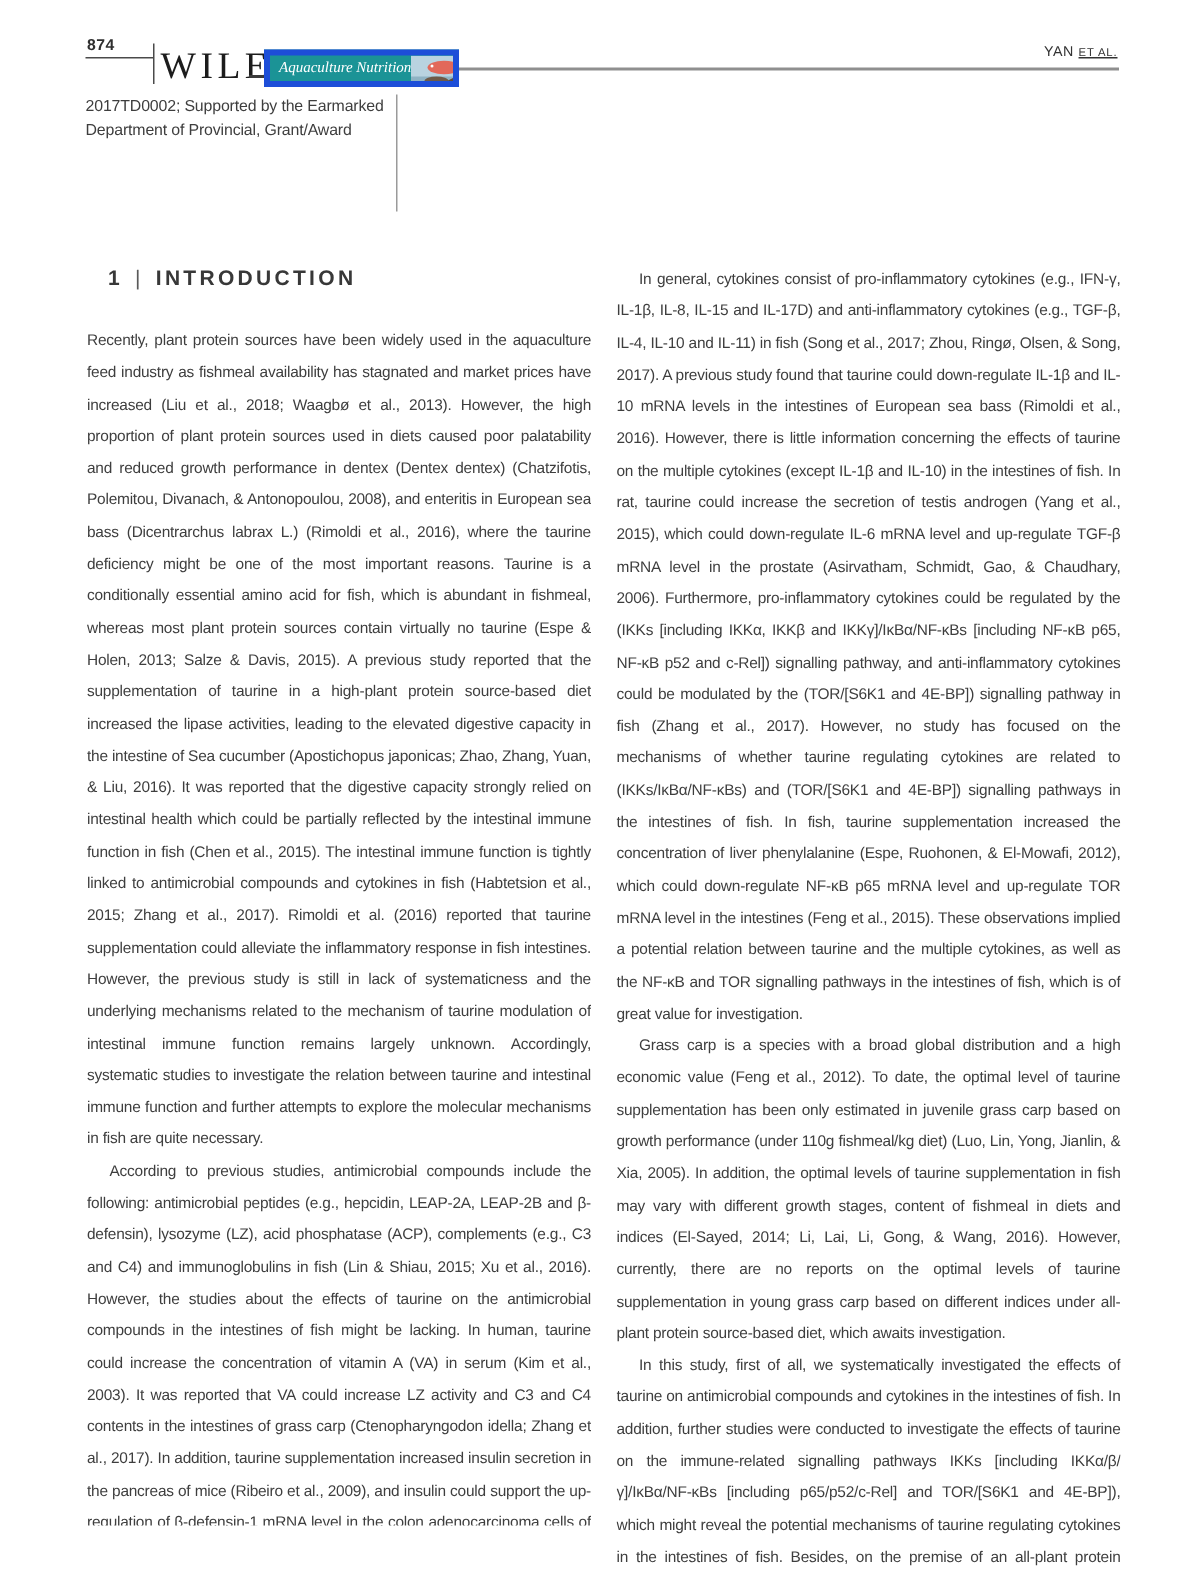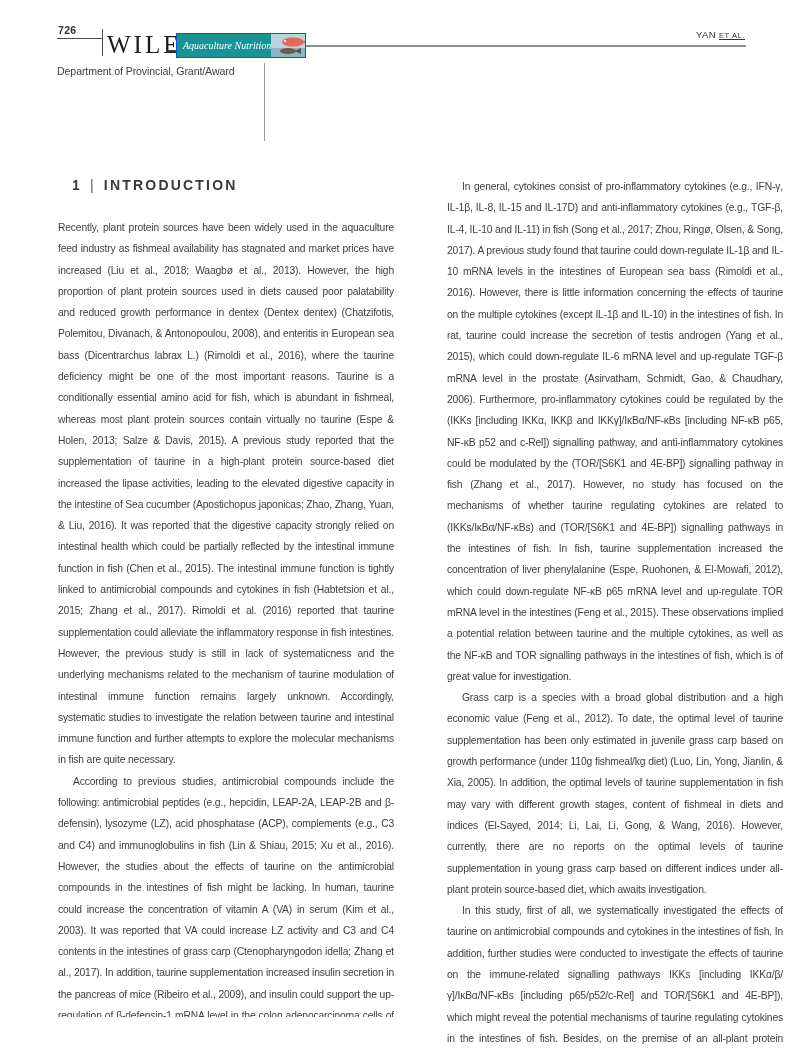--- a/index.html
+++ b/index.html
@@ -19,21 +19,21 @@
   .pn-hline { position: absolute; left: 57px; top: 38px; width: 45px; height: 1px; background: #4a4a4a; }
   .pn-vline { position: absolute; left: 102px; top: 29px; width: 1px; height: 27px; background: #4a4a4a; }
   .wiley-logo {
     position: absolute; left: 107px; top: 31px;
     font-family: "Liberation Serif", serif;
     font-size: 25px; letter-spacing: 3px; color: #1c1c1c; font-weight: 500;
   }
   .wiley-dash { position: absolute; left: 166px; top: 50px; width: 10px; height: 1.5px; background: #3a3a3a; }
   .journal-banner {
     position: absolute; left: 176px; top: 33px; width: 130px; height: 25px;
-    background: #1b9396; border: 1px solid #1d4ed8;
+    background: #1b9396; border: 4px solid #1d4ed8;
     display: flex; align-items: stretch; overflow: hidden;
   }
   .journal-banner .label {
     flex: 1 1 auto; display: flex; align-items: center; padding-left: 6px;
     font-family: "Liberation Serif", serif; font-style: italic;
     font-size: 10px; color: #ffffff; white-space: nowrap;
   }
   .journal-banner .fish-art { flex: 0 0 42px; }
   .header-rule { position: absolute; left: 306px; top: 45px; width: 440px; height: 2px; background: #8f8f8f; }
   .running-head {
@@ -56,28 +56,28 @@
   }
   .section-heading .sep { font-weight: normal; color: #5a5a5a; padding: 0 8px; }
 
   
   .col {
     position: absolute;
     font-size: 10.3px; line-height: 21.3px; letter-spacing: -0.15px;
     color: #3e3e3e; text-align: justify; overflow: hidden;
   }
   .col-left  { left: 58px;  top: 217px; width: 336px; height: 800px; }
-  .col-right { left: 411px; top: 176px; width: 336px; height: 872px; margin-left: 36px; }
+  .col-right { left: 411px; top: 176px; width: 336px; height: 872px; }
   .col p { margin: 0; }
   .col p.ind { text-indent: 15px; }
 </style>
 </head>
 <body>
 
-<div class="page-number">726</div>
+<div class="page-number">874</div>
 <div class="pn-hline"></div>
 <div class="pn-vline"></div>
 
 <div class="wiley-logo">WILEY</div>
 <div class="wiley-dash"></div>
 
 <div class="journal-banner">
   <span class="label">Aquaculture Nutrition</span>
   <span class="fish-art">
     <svg width="42" height="23" viewBox="0 0 42 23" xmlns="http://www.w3.org/2000/svg">
@@ -93,20 +93,21 @@
 </div>
 
 <div class="header-rule"></div>
 
 <div class="running-head">
   <span>YAN</span>
   <span class="suffix">ET AL.</span>
 </div>
 
 <div class="funding-note">
+  <div>2017TD0002; Supported by the Earmarked</div>
   <div>Department of Provincial, Grant/Award</div>
 </div>
 <div class="funding-divider"></div>
 
 <div class="section-heading">
   <span>1</span><span class="sep">|</span><span>INTRODUCTION</span>
 </div>
 
 <div class="col col-left">
   <p>Recently, plant protein sources have been widely used in the aquaculture feed industry as fishmeal availability has stagnated and market prices have increased (Liu et al., 2018; Waagbø et al., 2013). However, the high proportion of plant protein sources used in diets caused poor palatability and reduced growth performance in dentex (Dentex dentex) (Chatzifotis, Polemitou, Divanach, &amp; Antonopoulou, 2008), and enteritis in European sea bass (Dicentrarchus labrax L.) (Rimoldi et al., 2016), where the taurine deficiency might be one of the most important reasons. Taurine is a conditionally essential amino acid for fish, which is abundant in fishmeal, whereas most plant protein sources contain virtually no taurine (Espe &amp; Holen, 2013; Salze &amp; Davis, 2015). A previous study reported that the supplementation of taurine in a high-plant protein source-based diet increased the lipase activities, leading to the elevated digestive capacity in the intestine of Sea cucumber (Apostichopus japonicas; Zhao, Zhang, Yuan, &amp; Liu, 2016). It was reported that the digestive capacity strongly relied on intestinal health which could be partially reflected by the intestinal immune function in fish (Chen et al., 2015). The intestinal immune function is tightly linked to antimicrobial compounds and cytokines in fish (Habtetsion et al., 2015; Zhang et al., 2017). Rimoldi et al. (2016) reported that taurine supplementation could alleviate the inflammatory response in fish intestines. However, the previous study is still in lack of systematicness and the underlying mechanisms related to the mechanism of taurine modulation of intestinal immune function remains largely unknown. Accordingly, systematic studies to investigate the relation between taurine and intestinal immune function and further attempts to explore the molecular mechanisms in fish are quite necessary.</p>

